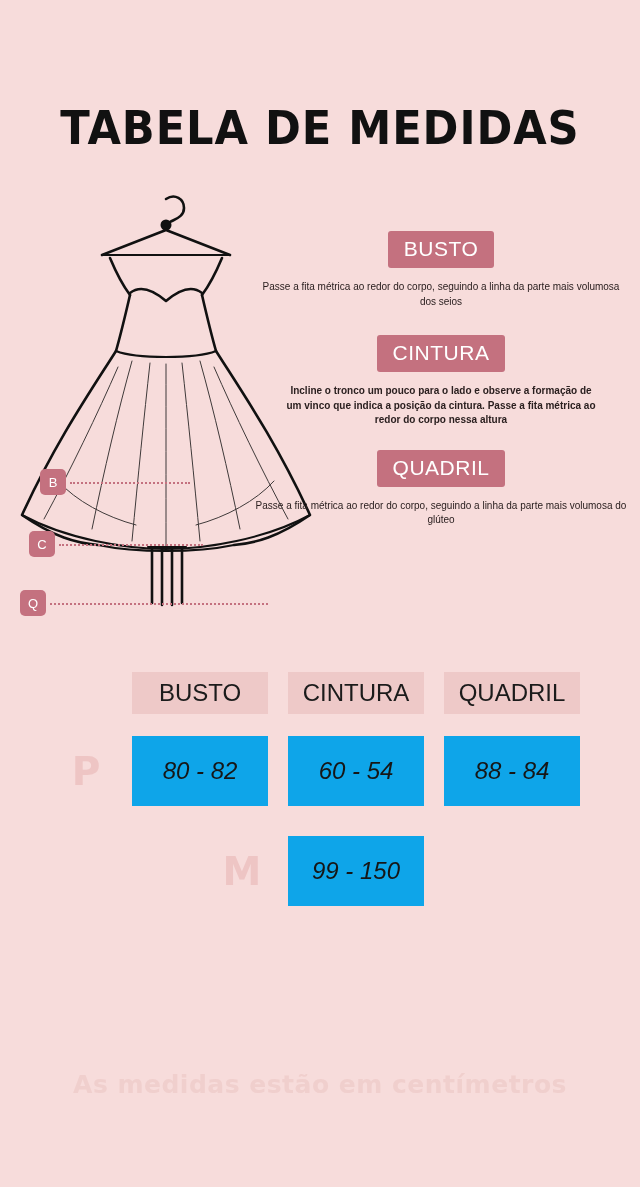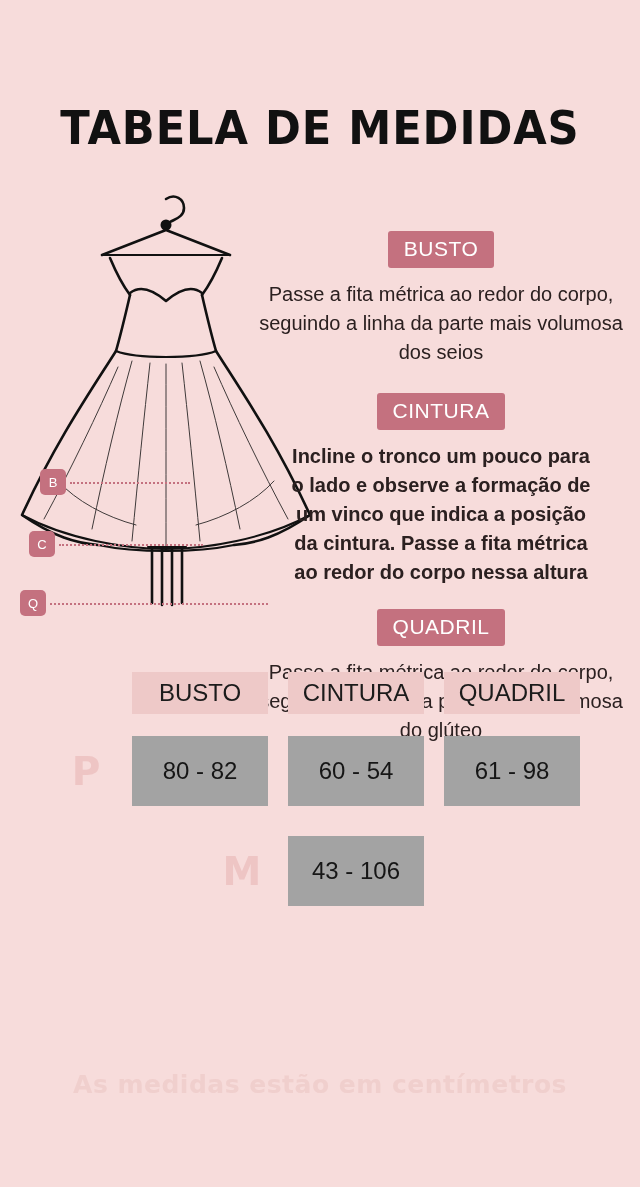--- a/index.html
+++ b/index.html
@@ -85,21 +85,21 @@
     background: #c4717f;
     color: #ffffff;
     font-size: 21px;
     letter-spacing: .5px;
     padding: 6px 16px 7px 16px;
     border-radius: 3px;
     font-family: "Liberation Sans", sans-serif;
   }
   .pill-wrap { text-align: center; }
   .desc {
-    font-size: 20px;
+    font-size: 10px;
     line-height: 1.45;
     color: #2b2020;
     margin: 12px auto 0 auto;
     width: 370px;
   }
   .blk-cintura { margin-top: 26px; }
   .blk-cintura .desc { width: 312px; font-weight: bold; }
   .blk-quadril { margin-top: 22px; }
   .blk-quadril .desc { width: 382px; }
 
@@ -134,24 +134,25 @@
     justify-content: center;
     font-size: 22px;
     color: #1b1b1b;
   }
   .cell.header {
     background: #eec9c8;
     font-size: 24px;
     height: 42px;
   }
   .cell.value {
-    background: #a3a3a3;
+    background: #0ea5e9;
     height: 70px;
     font-size: 24px;
     color: #161616;
+    font-style: italic;
   }
   .row.header-row { margin-bottom: 22px; }
   .row.data-row { margin-bottom: 30px; }
 
   .footnote {
     position: absolute;
     top: 1070px;
     left: 0;
     width: 640px;
     text-align: center;
@@ -243,23 +244,23 @@
     <div class="size-cell"></div>
     <div class="cell header">BUSTO</div>
     <div class="cell header">CINTURA</div>
     <div class="cell header">QUADRIL</div>
   </div>
 
   <div class="row data-row">
     <div class="size-cell">P</div>
     <div class="cell value">80 - 82</div>
     <div class="cell value">60 - 54</div>
-    <div class="cell value">61 - 98</div>
+    <div class="cell value">88 - 84</div>
   </div>
 
   <div class="row data-row">
     <div class="size-cell">M</div>
-    <div class="cell value">43 - 106</div>
+    <div class="cell value">99 - 150</div>
   </div>
 
 </div>
 
 <div class="footnote">As medidas estão em centímetros</div>
 
 </body></html>

